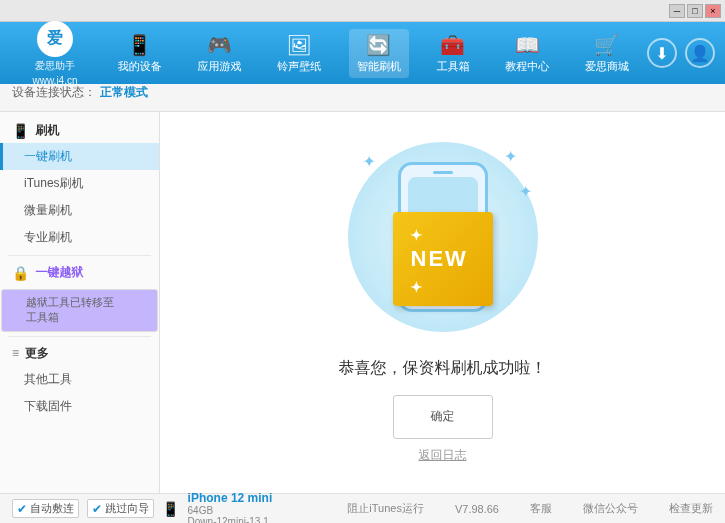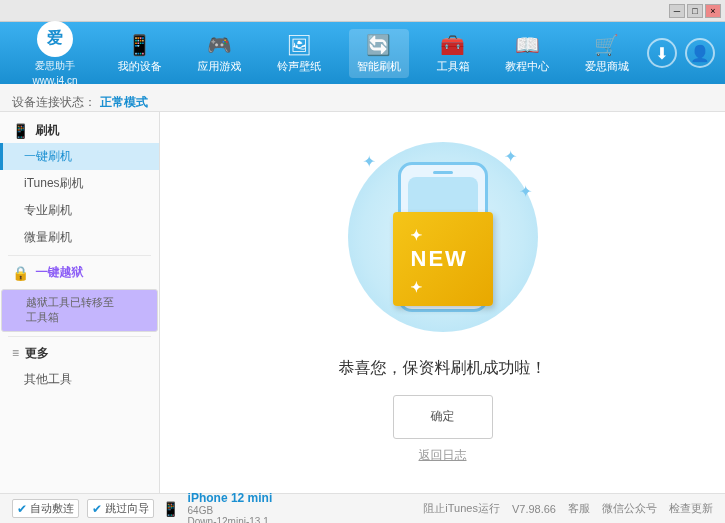--- a/index.html
+++ b/index.html
@@ -113,21 +113,21 @@
       font-size: 16px;
       cursor: pointer;
     }
 
     
     .status-bar {
       height: 28px;
       background: #f5f5f5;
       border-bottom: 1px solid #e0e0e0;
       display: flex;
-      align-items: flex-end;
+      align-items: flex-start;
       padding: 0 12px;
       font-size: 12px;
       color: #666;
     }
     .status-normal {
       color: #1a8fd1;
       font-weight: bold;
       margin-left: 4px;
     }
 
@@ -364,21 +364,21 @@
       font-size: 10px;
       color: #888;
     }
     .phone-small-icon {
       color: #1a8fd1;
       font-size: 14px;
     }
     .bottom-right {
       display: flex;
       align-items: center;
-      gap: 12px;
+      gap: 31px;
       font-size: 11px;
       color: #888;
     }
     .bottom-right span {
       cursor: pointer;
     }
     .stop-itunes {
       font-size: 11px;
       color: #888;
     }
@@ -449,44 +449,47 @@
         <span class="sidebar-section-icon">📱</span>
         <span>刷机</span>
       </div>
       <div class="sidebar-item active">
         <span>一键刷机</span>
       </div>
       <div class="sidebar-item">
         <span>iTunes刷机</span>
       </div>
       <div class="sidebar-item">
+        <span>微量刷机</span>
+      </div>
+      <div class="sidebar-item">
         <span>专业刷机</span>
-      </div>
-      <div class="sidebar-item">
-        <span>微量刷机</span>
       </div>
     </div>
     <div class="sidebar-divider"></div>
     <div class="sidebar-section">
       <div class="sidebar-section-header">
         <span class="sidebar-section-icon" style="color:#aaa;">🔒</span>
         <span style="color:#8b5cf6;">一键越狱</span>
       </div>
       <div class="sidebar-warning">
         <span>越狱工具已转移至<br>工具箱</span>
       </div>
     </div>
     <div class="sidebar-divider"></div>
     <div class="sidebar-section">
       <div class="sidebar-section-header2">
         <span class="sidebar-lines-icon">≡</span>
         <span>更多</span>
       </div>
       <div class="sidebar-item">
         <span>其他工具</span>
+      </div>
+      <div class="sidebar-item">
+        <span>下载固件</span>
       </div>
     </div>
   </div>
 
   <div class="content-area">
     <div class="success-illustration">
       <div class="circle-bg"></div>
       <div class="sparkle sparkle1">✦</div>
       <div class="sparkle sparkle2">✦</div>
       <div class="sparkle sparkle3">✦</div>

